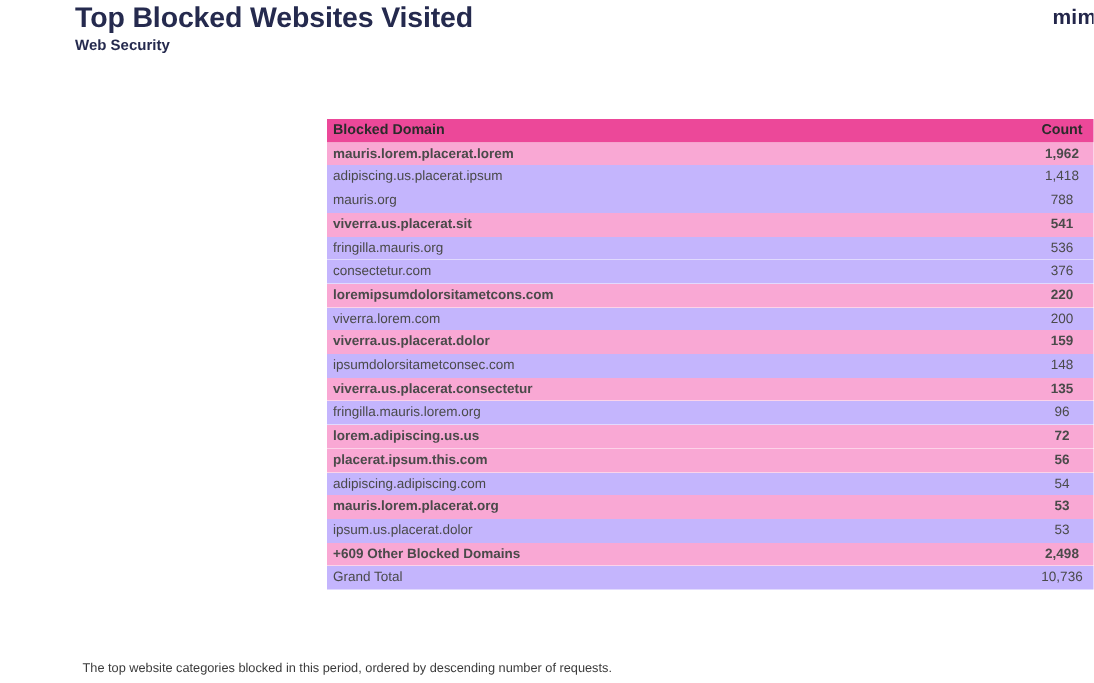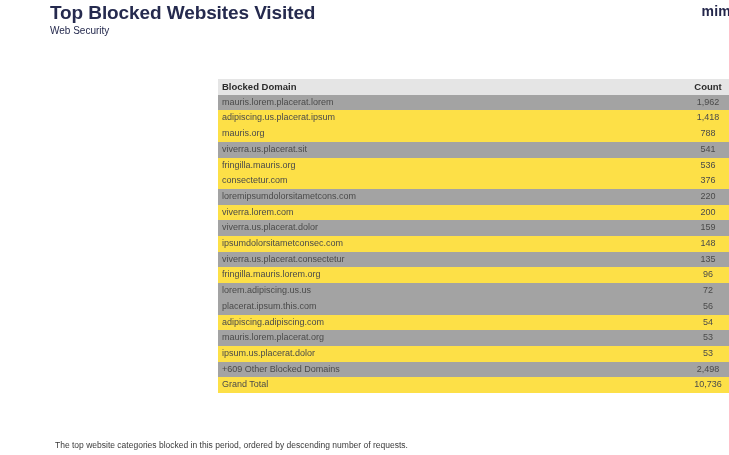--- a/index.html
+++ b/index.html
@@ -25,21 +25,21 @@
       font-weight: bold;
       color: #252a4e;
       letter-spacing: -0.1px;
       white-space: nowrap;
     }
     .subtitle {
       position: absolute;
       left: 6px;
       top: 25px;
       font-size: 10px;
-      font-weight: normal;
+      font-weight: bold;
       color: #252a4e;
       white-space: nowrap;
     }
     .logo {
       position: absolute;
       right: 3px;
       top: 3px;
       font-size: 14px;
       font-weight: bold;
       color: #23264a;
@@ -65,35 +65,35 @@
     }
     th, td {
       height: 15.7px;
       padding: 0 3px 0 4px;
       font-size: 9px;
       line-height: 15.7px;
       white-space: nowrap;
       overflow: hidden;
     }
     th {
-      background: #e5e5e5;
+      background: #ec4899;
       color: #2b2b2b;
       font-weight: bold;
       font-size: 9.5px;
       text-align: left;
     }
     th.count, td.count {
       text-align: center;
       width: 80px;
     }
     td {
       color: #4a4a4a;
     }
-    tr.odd td { background: #a3a3a3; }
-    tr.even td { background: #fde047; }
+    tr.odd td { background: #f9a8d4; font-weight: bold; }
+    tr.even td { background: #c4b5fd; }
     .footer {
       position: absolute;
       left: 11px;
       top: 440px;
       font-size: 8.5px;
       color: #3a3a3a;
       white-space: nowrap;
       text-align: right;
     }
   </style>

